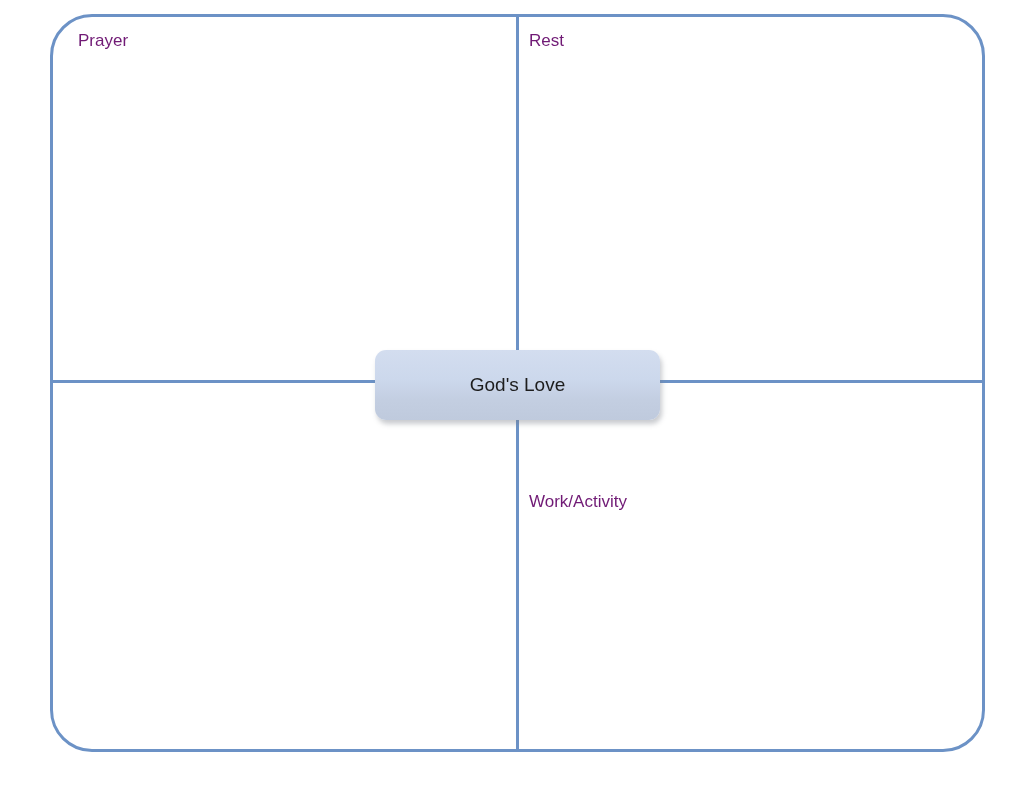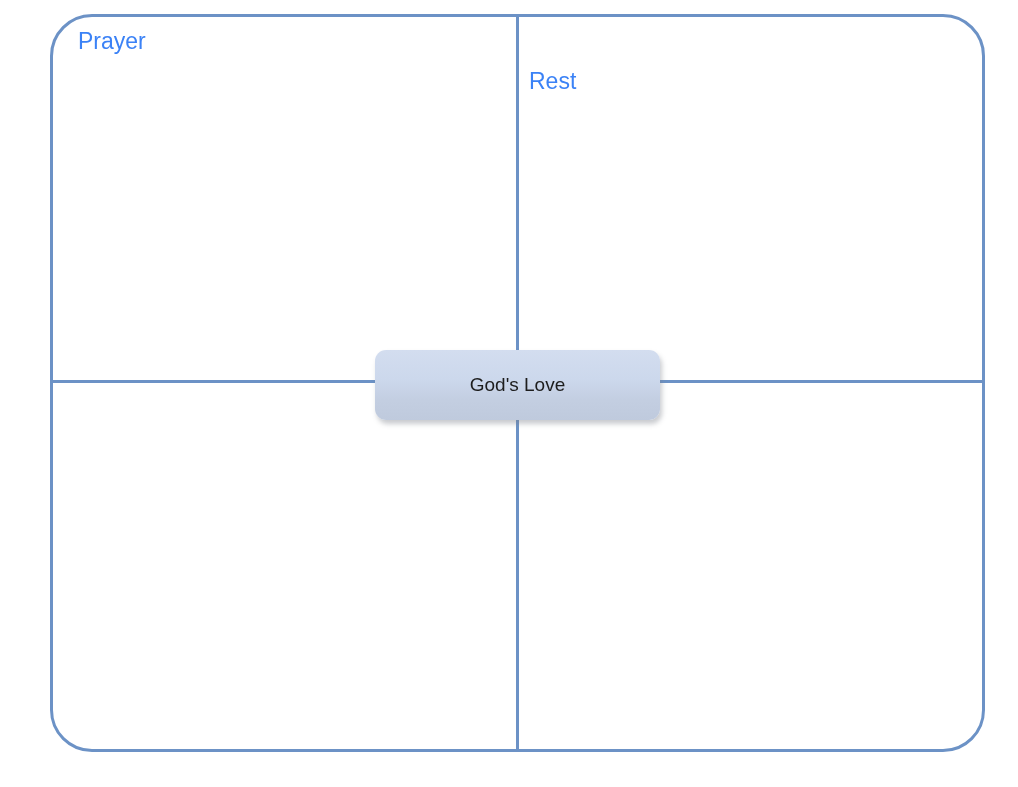--- a/index.html
+++ b/index.html
@@ -56,28 +56,28 @@
     height: 3px;
     background: #6c92c6;
   }
 
   
   .quadrant {
     position: absolute;
     box-sizing: border-box;
   }
   .quadrant-label {
-    font-size: 23px;
+    font-size: 17px;
     line-height: 20px;
-    color: #3b82f6;
+    color: #701a75;
     white-space: nowrap;
   }
 
   #quadrant-prayer        { left: 78px;  top: 31px;  width: 420px; height: 330px; }
-  #quadrant-rest          { left: 529px; top: 31px;  width: 440px; height: 330px; margin-top: 40px; }
+  #quadrant-rest          { left: 529px; top: 31px;  width: 440px; height: 330px; }
   #quadrant-relationships { left: 60px;  top: 492px; width: 440px; height: 240px; }
   #quadrant-work          { left: 529px; top: 492px; width: 440px; height: 240px; }
 
   
   .center-box {
     position: absolute;
     left: 375px;
     top: 350px;
     width: 285px;
     height: 70px;
@@ -117,18 +117,21 @@
 
   <div class="quadrant" id="quadrant-prayer">
     <div class="quadrant-label">Prayer</div>
   </div>
 
   <div class="quadrant" id="quadrant-rest">
     <div class="quadrant-label">Rest</div>
   </div>
 
 
+  <div class="quadrant" id="quadrant-work">
+    <div class="quadrant-label">Work/Activity</div>
+  </div>
 
   <div class="center-box">
     <div class="center-box-line">God's Love</div>
   </div>
 
 </div>
 
 </body></html>

